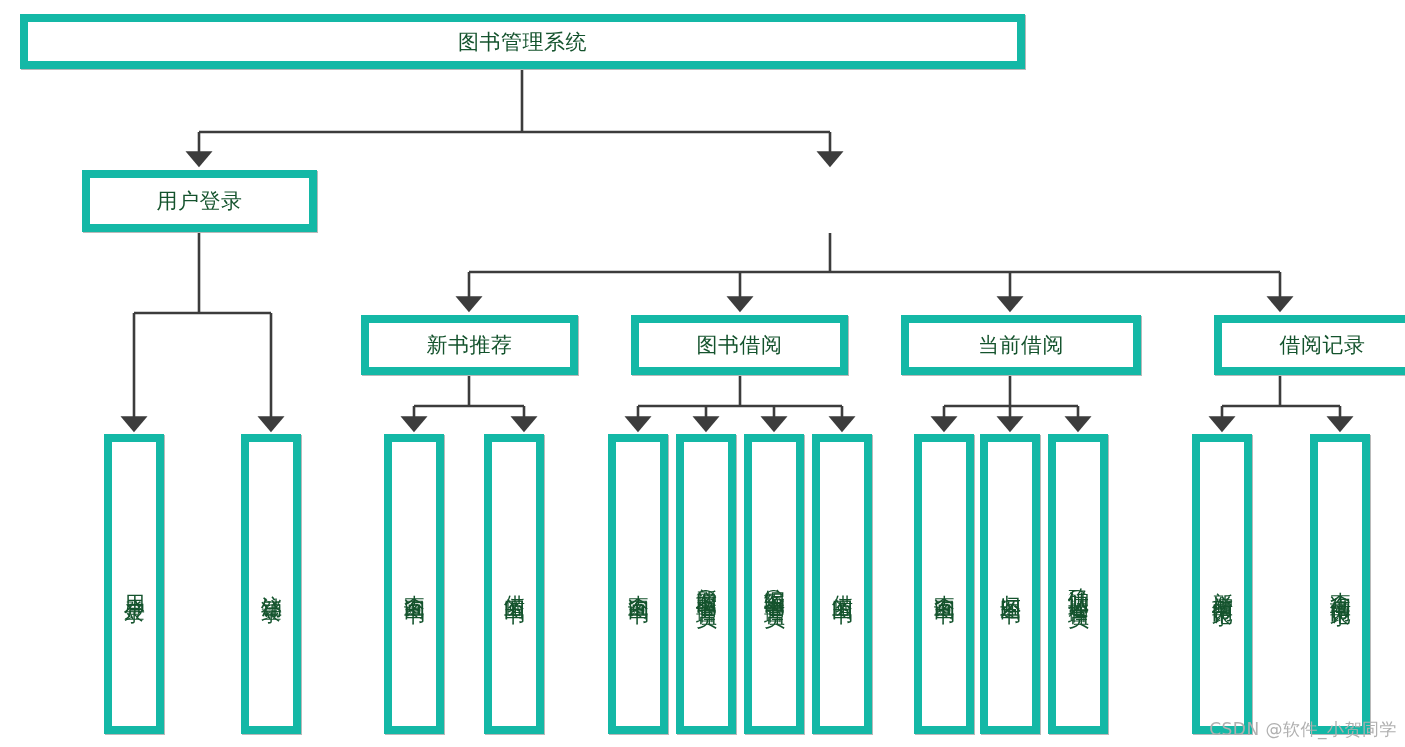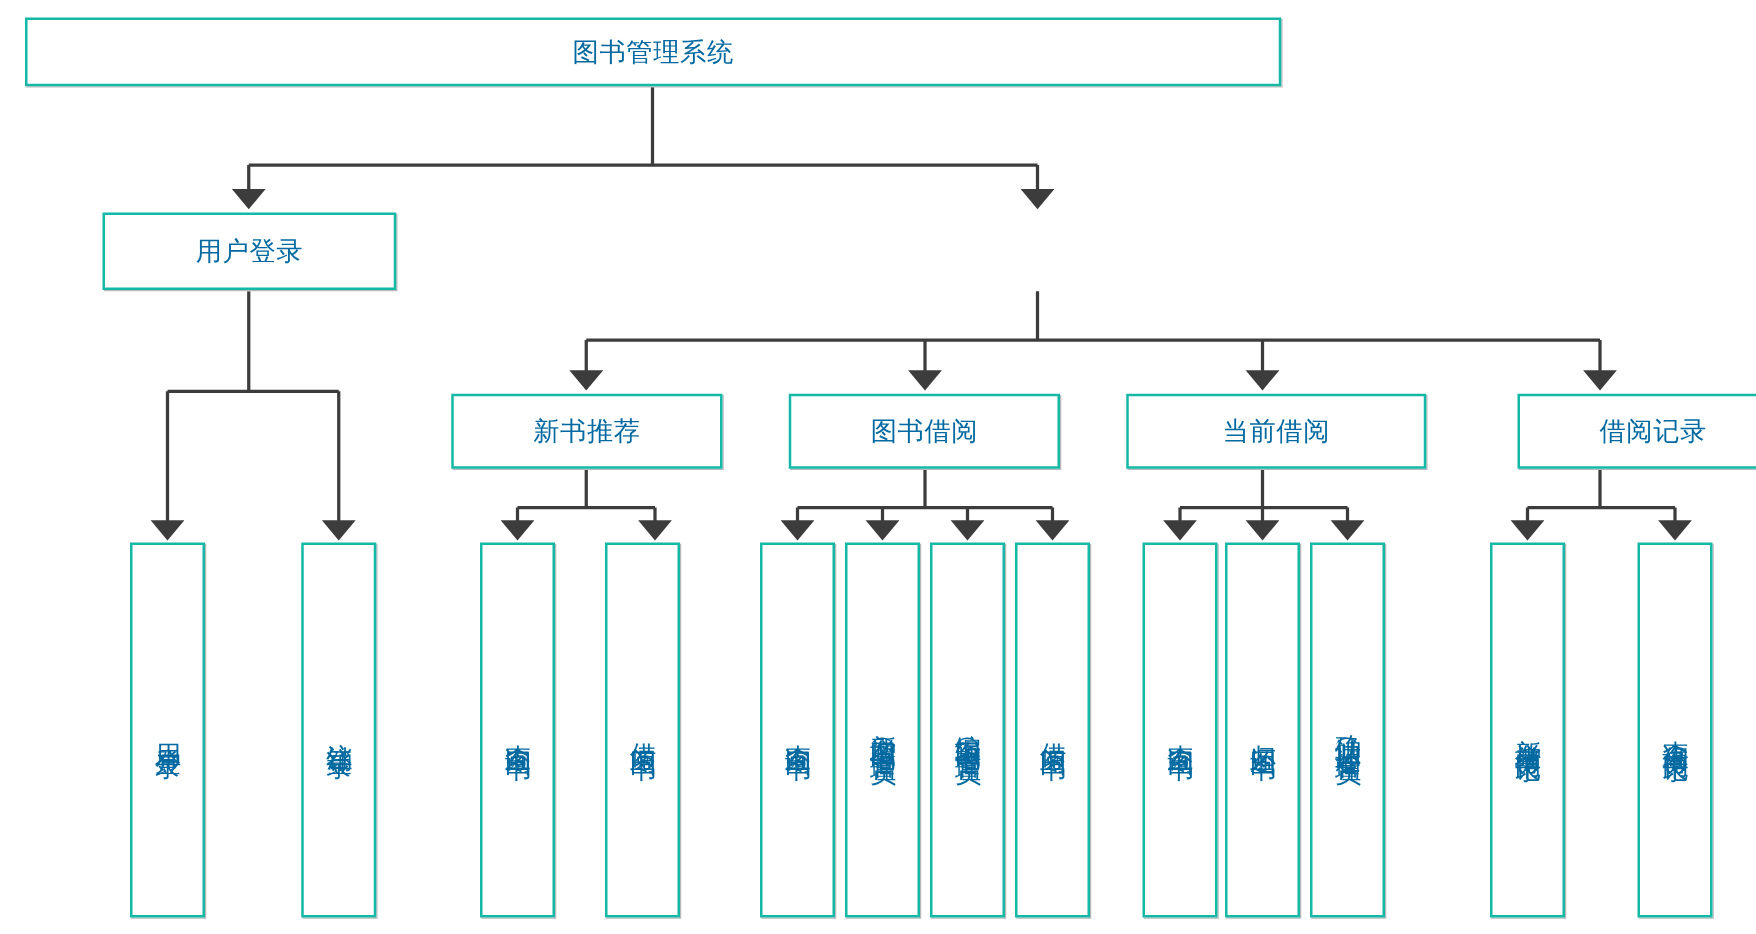--- a/index.html
+++ b/index.html
@@ -17,26 +17,26 @@
   #diagram-root {
     position: absolute;
     left: 0; top: 0;
     width: 1405px;
     height: 747px;
   }
   .node-box {
     position: absolute;
     box-sizing: border-box;
     background: #ffffff;
-    border: 2px solid #14b8a6;
+    border: 8px solid #14b8a6;
     box-shadow: 1px 1px 0 0 #b9b9b9;
     display: flex;
     align-items: center;
     justify-content: center;
-    color: #0369a1;
+    color: #14532d;
   }
   .node-h {
     font-size: 21px;
     letter-spacing: 0.5px;
     white-space: nowrap;
   }
   .node-v {
     writing-mode: vertical-rl;
     text-orientation: upright;
     font-size: 21px;
@@ -156,14 +156,15 @@
   <div class="node-box node-v" style="left:914px; top:434px; width:60px; height:300px;">查询图书</div>
 
   <div class="node-box node-v" style="left:980px; top:434px; width:60px; height:300px;">归还图书</div>
 
   <div class="node-box node-v" style="left:1048px; top:434px; width:60px; height:300px;">确认归还（管理员）</div>
 
   <div class="node-box node-v" style="left:1192px; top:434px; width:60px; height:300px;">新增借阅记录</div>
 
   <div class="node-box node-v" style="left:1310px; top:434px; width:60px; height:300px;">查询借阅记录</div>
 
+  <div id="watermark">CSDN @软件_小贺同学</div>
 
 </div>
 
 </body></html>

